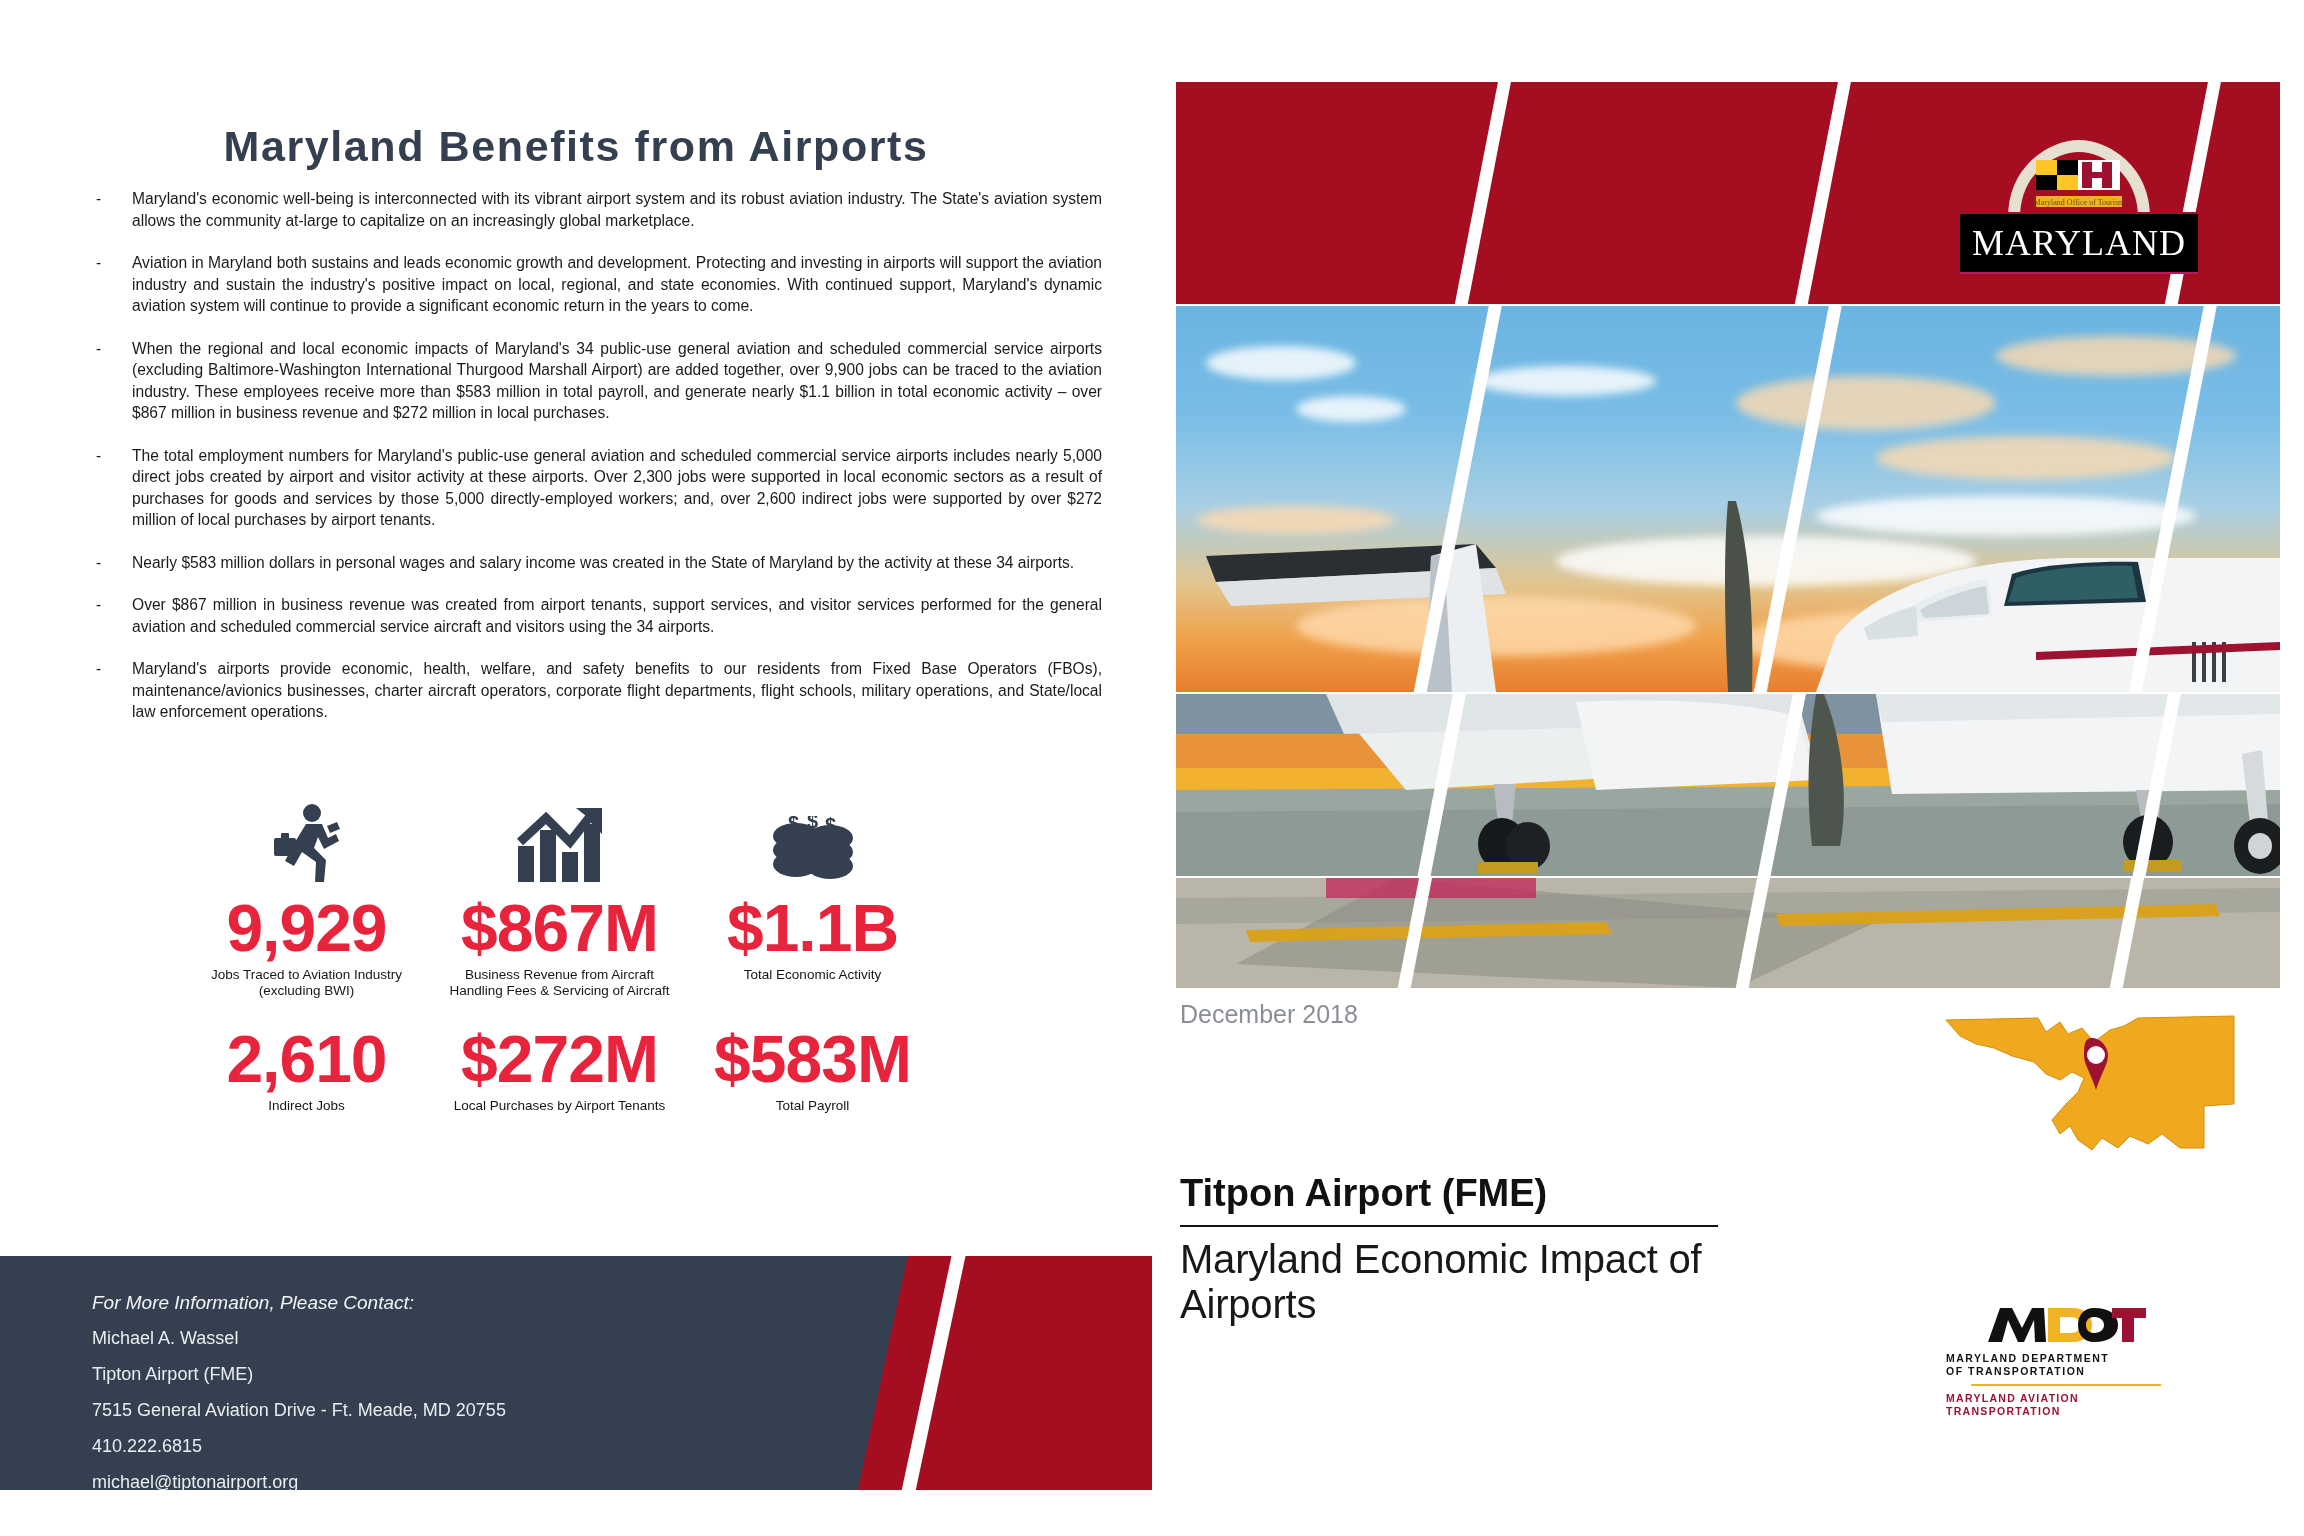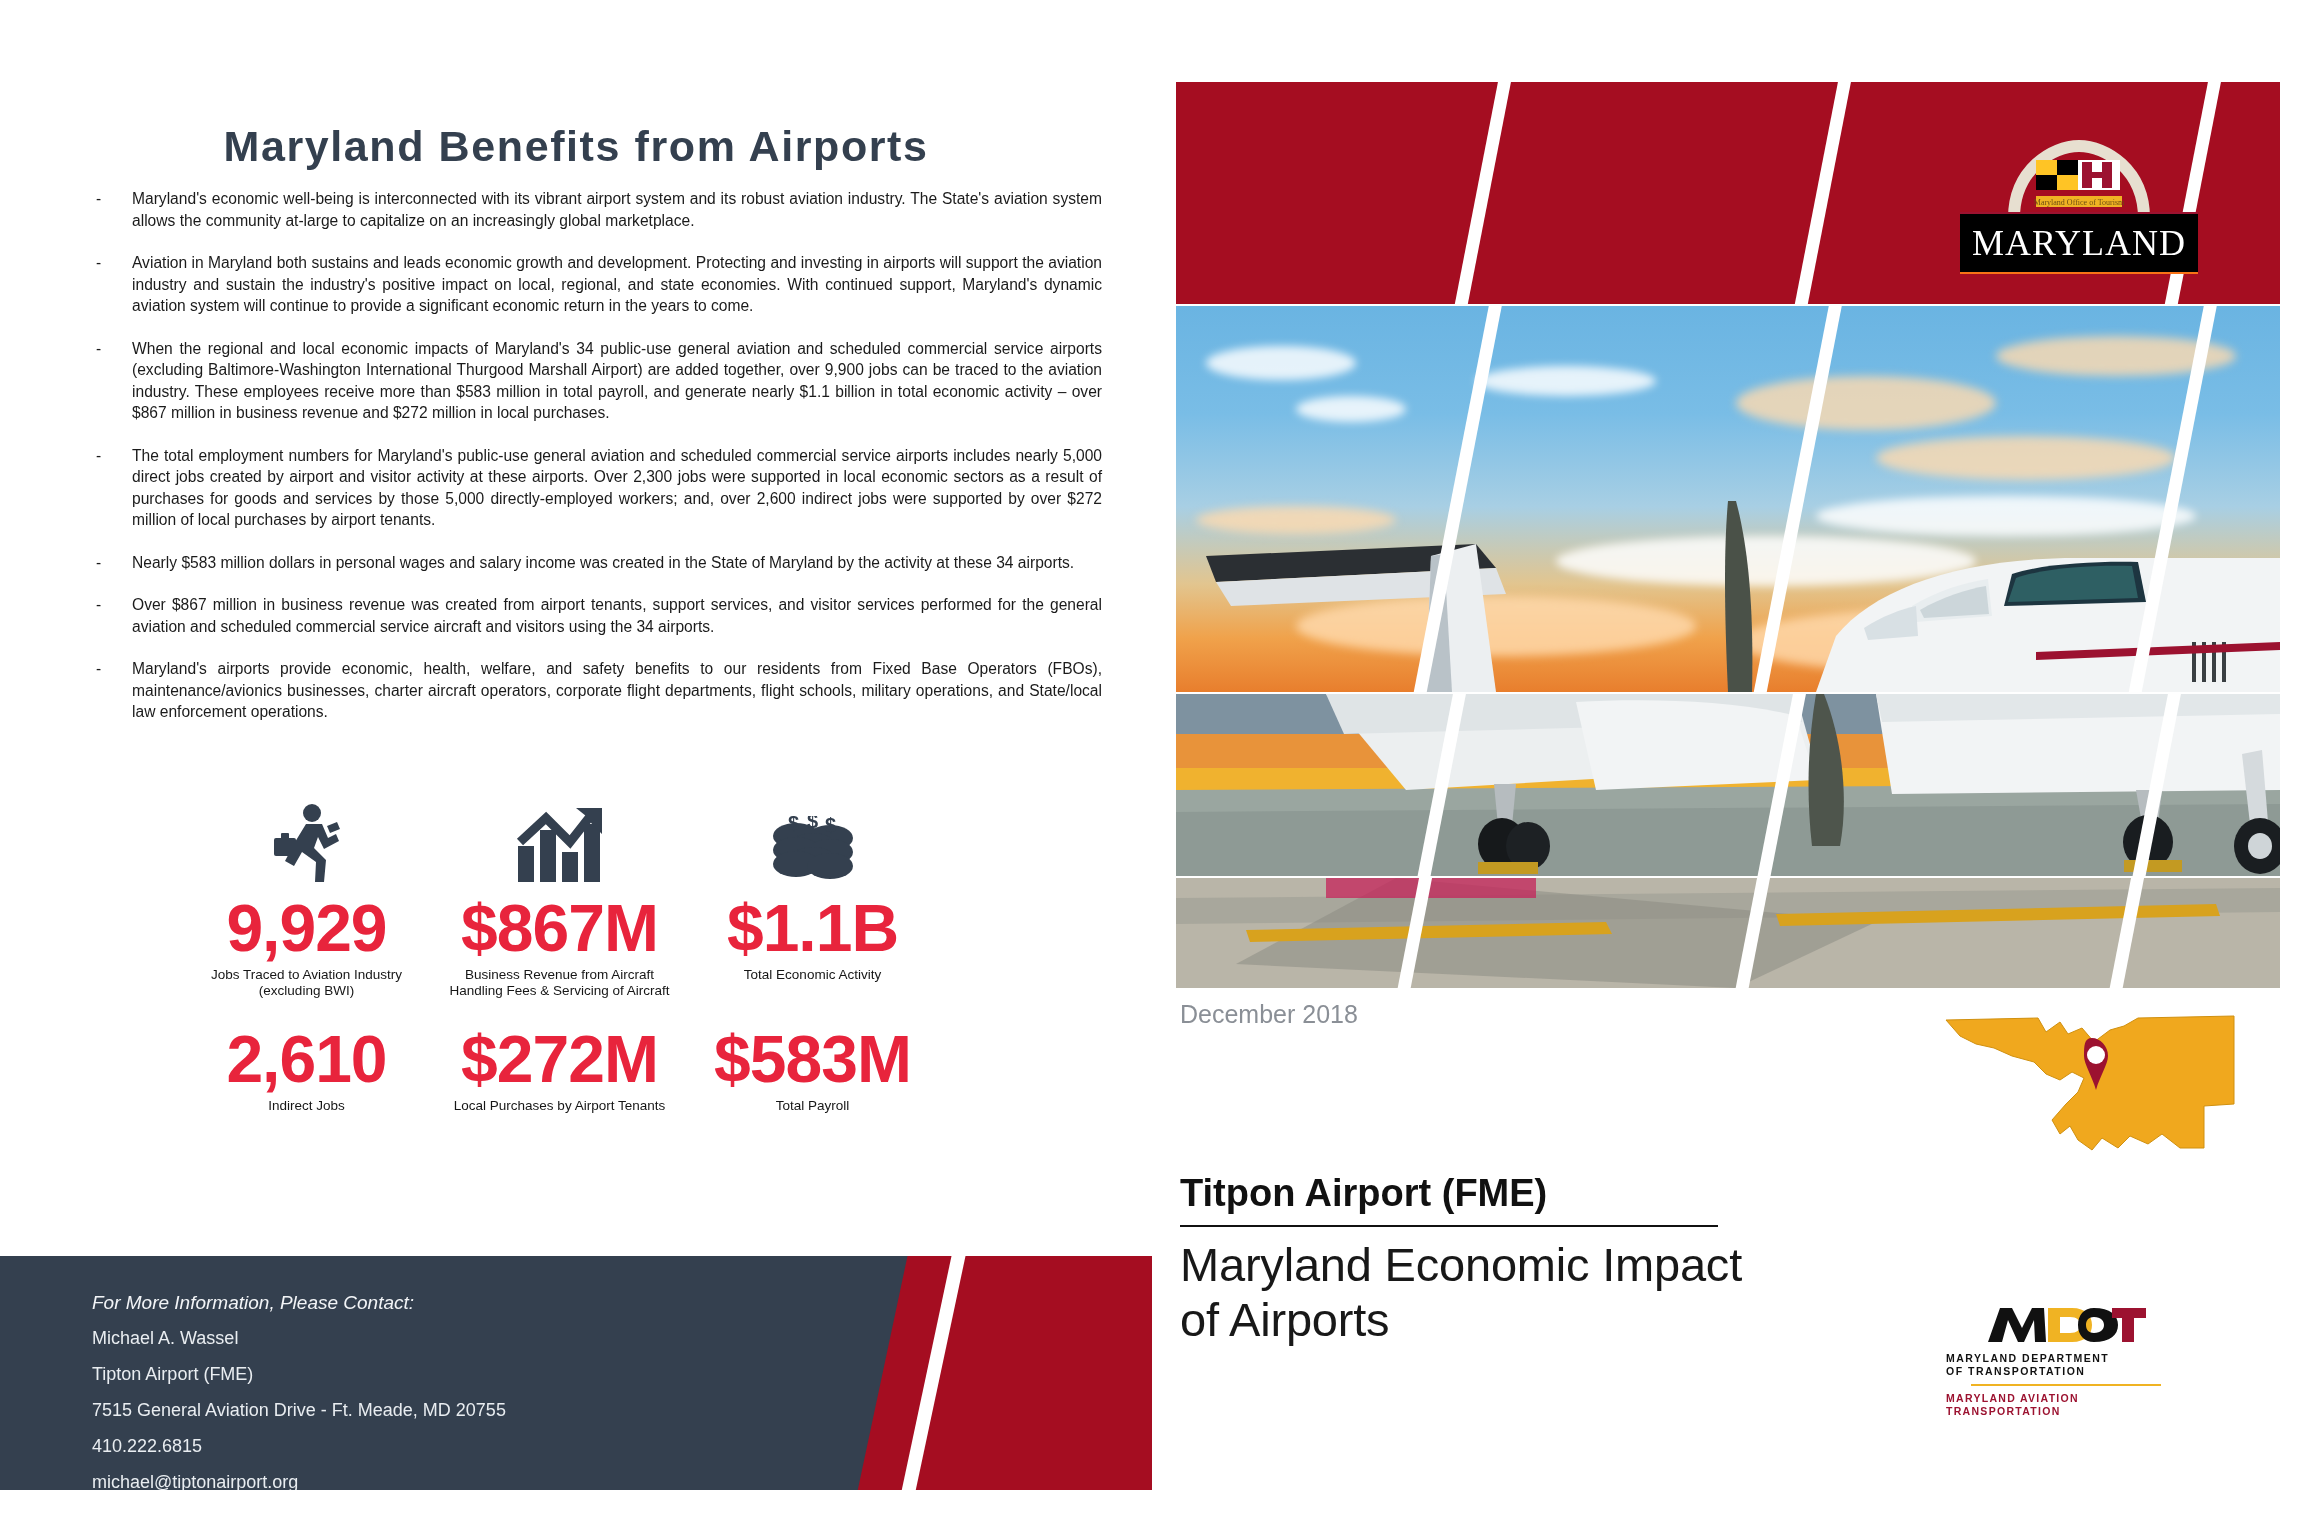--- a/index.html
+++ b/index.html
@@ -258,21 +258,21 @@
     letter-spacing: 0px;
   }
   #title-rule {
     width: 538px;
     height: 2px;
     background: #111111;
     margin-top: 10px;
     margin-bottom: 10px;
   }
   #subtitle {
-    font-size: 47px;
+    font-size: 40px;
     color: #181818;
     letter-spacing: -0.2px;
   }
 
   
   #mdot-logo {
     position: absolute;
     left: 794px; top: 1302px;
     width: 240px;
   }
@@ -307,21 +307,21 @@
     position: absolute;
     left: 808px; top: 140px;
     width: 238px; height: 140px;
   }
   #md-logo-bar {
     position: absolute;
     left: 0; bottom: 6px;
     width: 238px; height: 62px;
     background: #000000;
     border-top: 2px solid #9c1230;
-    border-bottom: 2px solid #f97316;
+    border-bottom: 2px solid #be185d;
     display: flex;
     align-items: center;
     justify-content: center;
   }
   #md-logo-word {
     color: #ffffff;
     font-family: "Liberation Serif", serif;
     font-size: 36px;
     letter-spacing: 1px;
     font-weight: normal;

